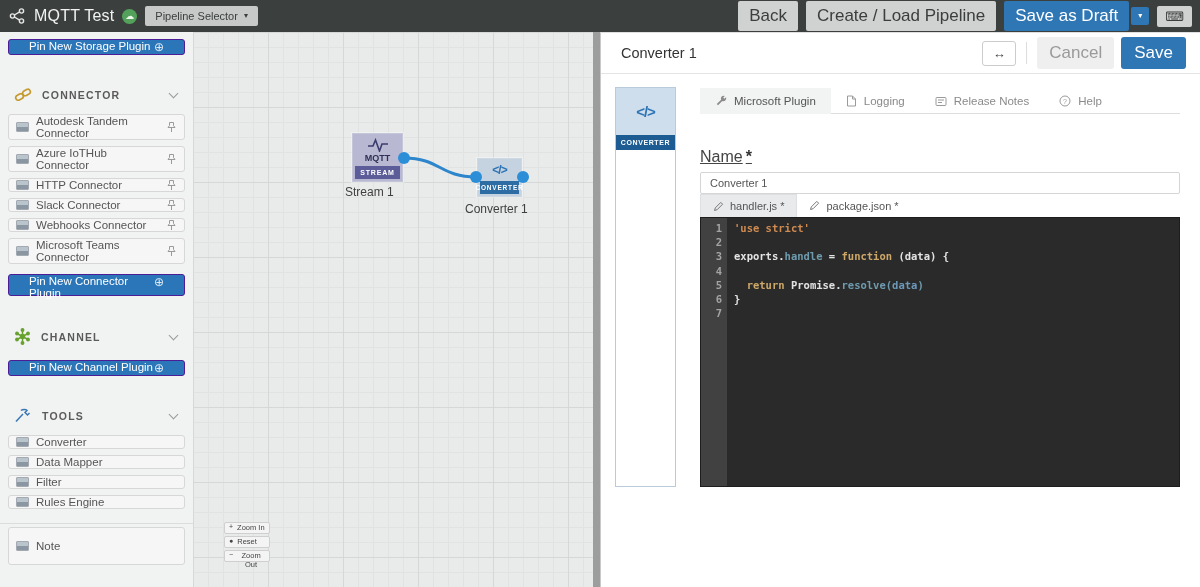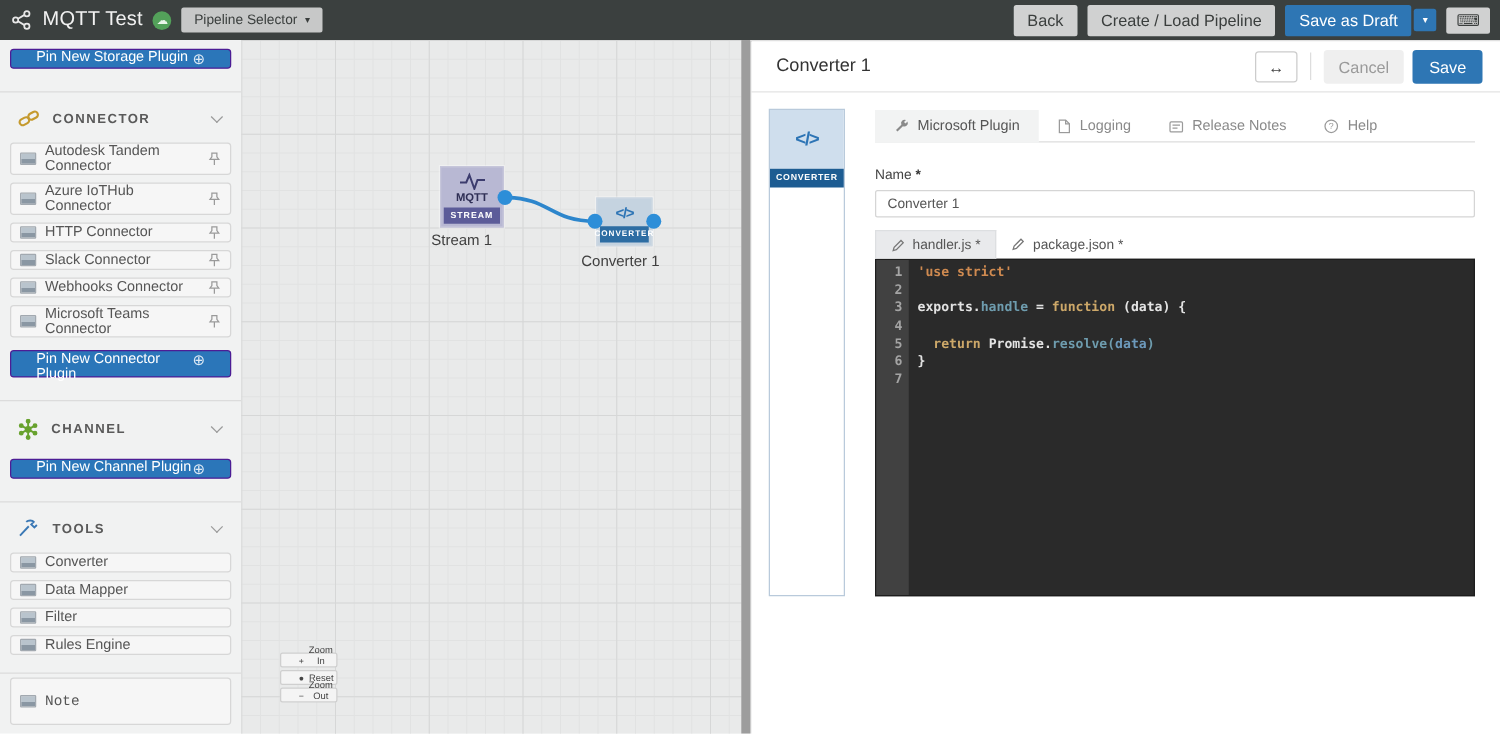--- a/index.html
+++ b/index.html
@@ -7,21 +7,21 @@
     font-family:"Liberation Sans","DejaVu Sans",sans-serif; }
   .app { position:relative; width:1200px; height:587px; background:#fff; }
 
   
   .topbar { position:absolute; left:0; top:0; right:0; height:32px;
     background:#3b403f; display:flex; align-items:center; padding:0 8px; gap:8px; }
   .topbar .title { color:#f2f2f2; font-size:16px; letter-spacing:.2px; }
   .status-dot { width:15px; height:15px; border-radius:50%; background:#53a15a;
     color:#eaf6ea; font-size:9px; display:flex; align-items:center; justify-content:center; }
   .btn { display:inline-flex; align-items:center; gap:6px; border:none; border-radius:2px;
-    font-size:13px; padding:5px 11px; cursor:pointer; white-space:nowrap;
+    font-size:17px; padding:5px 11px; cursor:pointer; white-space:nowrap;
     font-family:"Liberation Sans",sans-serif; }
   .btn.gray { background:#d0d1d1; color:#3a3e3d; }
   .btn.blue { background:#2e76b4; color:#fff; }
   .btn.sel  { background:#c7c8c8; color:#3a3e3d; font-size:11px; padding:4px 10px; }
   .caret { font-size:8px; line-height:1; }
   .topbar .spacer { flex:1; }
   .kb-btn { padding:4px 8px; font-size:13px; line-height:1; color:#555; }
 
   
   .sidebar { position:absolute; left:0; top:32px; width:193px; bottom:0;
@@ -35,21 +35,21 @@
     font-size:11.5px; color:#555; cursor:pointer; }
   .side-item .txt { flex:1; }
   .thumb { width:13px; height:10px; border-radius:1px;
     background:linear-gradient(180deg,#b9c4cd 0 55%,#8a97a3 55% 100%); border:1px solid #a2a9b0; }
   .pin-btn { display:flex; align-items:flex-start; margin:7px 8px; height:22px;
     background:#2b76b9; border:1px solid #4c1d95; border-radius:3px; padding:0 20px;
     font-size:11.5px; color:#fff; cursor:pointer; }
   .pin-btn .txt { flex:1; }
   .pin-btn .plus { font-size:12px; color:#dce9f5; }
   .divider { height:1px; background:#dcdcdc; margin:11px 0 2px 0; }
-  .note-group { margin-top:auto; padding-bottom:4px;font-family:Liberation Mono, monospace; }
+  .note-group { margin-top:auto; padding-bottom:20px; }
 
   
   .canvas { position:absolute; left:193px; top:32px; width:400px; bottom:0;
     background-color:#e9eaea;
     background-image:
       linear-gradient(#d6d7d7 1px, transparent 1px),
       linear-gradient(90deg,#d6d7d7 1px, transparent 1px),
       linear-gradient(#e1e2e2 1px, transparent 1px),
       linear-gradient(90deg,#e1e2e2 1px, transparent 1px);
     background-size:75px 75px,75px 75px,15px 15px,15px 15px; }
@@ -62,23 +62,23 @@
   .node-stream { left:159px; top:101px; width:51px; height:49px; background:#b8b8d3; border-color:#c6c6da; }
   .node-stream .typ { font-size:9px; font-weight:bold; color:#2f2f55; }
   .node-stream .badge { background:#5c5c99; margin:0 2px 2px 2px; }
   .node-conv { left:284px; top:126px; width:45px; height:39px; background:#c5d3e0; border-color:#cdd8e2; }
   .node-conv .code-glyph { font-size:12px; font-weight:bold; color:#2d74b5; letter-spacing:-1px; }
   .node-conv .badge { background:#2d6da3; margin:0 2px 2px 2px; font-size:6.5px; }
   .node-label { position:absolute; font-size:12px; color:#3f3f3f; white-space:nowrap;text-align:right; }
   .port { position:absolute; width:12px; height:12px; border-radius:50%; background:#2d8ed8; cursor:crosshair; }
   .edge-svg { position:absolute; left:0; top:0; width:100%; height:100%; pointer-events:none; }
   .zoomctrl { position:absolute; left:31px; top:490px; display:flex; flex-direction:column; gap:2px; }
-  .zoomctrl button { display:flex; align-items:flex-end; gap:4px; width:46px; height:12px;
+  .zoomctrl button { display:flex; align-items:flex-start; gap:4px; width:46px; height:12px;
     background:#f4f4f4; border:1px solid #cfcfcf; border-radius:2px; font-size:7.5px; color:#444;
-    padding:0 14px; cursor:pointer; font-family:"Liberation Sans",sans-serif; }
+    padding:0 4px; cursor:pointer; font-family:"Liberation Sans",sans-serif; }
   .zoomctrl .g { font-size:7px; }
 
   
   .panel { position:absolute; left:600px; top:32px; right:0; bottom:0; background:#fff;
     border-left:1px solid #c9c9c9; border-top:1px solid #e0e0e0; }
   .p-head { height:41px; display:flex; align-items:center; padding:0 14px 0 20px;
     border-bottom:1px solid #e4e4e4; }
   .p-title { font-size:14.5px; color:#333; flex:1; }
   .icon-btn { width:34px; height:25px; background:#fff; border:1px solid #ccc; border-radius:3px;
     color:#444; font-size:13px; display:flex; align-items:center; justify-content:center; cursor:pointer; }
@@ -92,25 +92,25 @@
   .plugin-card .face { height:47px; background:#cfdeed; display:flex; align-items:center; justify-content:center; }
   .plugin-card .face span { color:#2d74b5; font-size:15px; font-weight:bold; letter-spacing:-1px; }
   .plugin-card .cap { height:15px; background:#1d5c92; color:#fff; font-size:7px; font-weight:bold;
     letter-spacing:.6px; display:flex; align-items:center; justify-content:center; }
   .p-right { flex:1; }
   .tabs { display:flex; border-bottom:1px solid #ddd; }
   .tab { display:inline-flex; align-items:center; gap:7px; height:26px; padding:0 15px;
     font-size:11.5px; color:#8a8a8a; cursor:pointer; position:relative; top:1px; }
   .tab.active { background:#f2f3f3; color:#555; border-bottom:1px solid #f2f3f3; }
   .tab svg { flex:none; }
-  .name-lbl { margin-top:20px; font-size:11px; color:#444; }
+  .name-lbl { margin-top:34px; font-size:16px; color:#444;text-decoration:underline; }
   .name-lbl .req { color:#333; font-weight:bold; margin-left:3px; }
   .name-input { margin-top:6px; width:480px; height:22px; border:1px solid #d5d5d5; border-radius:2px;
     font-size:11px; color:#555; padding:0 9px; font-family:"Liberation Sans",sans-serif; }
-  .ftabs { display:flex; margin-top:10px; }
+  .ftabs { display:flex; }
   .ftab { display:inline-flex; align-items:center; gap:6px; height:23px; padding:0 12px;
     font-size:11px; color:#555; cursor:pointer; }
   .ftab.active { background:#e9eaec; border:1px solid #dddfe1; border-bottom:none; }
 
   .editor { width:480px; height:270px; display:flex; background:#2a2a2a;
     border:1px solid #1d1d1d; font-family:"DejaVu Sans Mono","Liberation Mono",monospace;
     font-size:10.5px; font-weight:bold; line-height:14.2px; }
   .gutter { width:26px; background:#414141; color:#a4a4a4; text-align:right;
     padding:3px 5px 0 0; flex:none; }
   .codepane { flex:1; padding:3px 0 0 7px; white-space:pre; overflow:hidden; }

